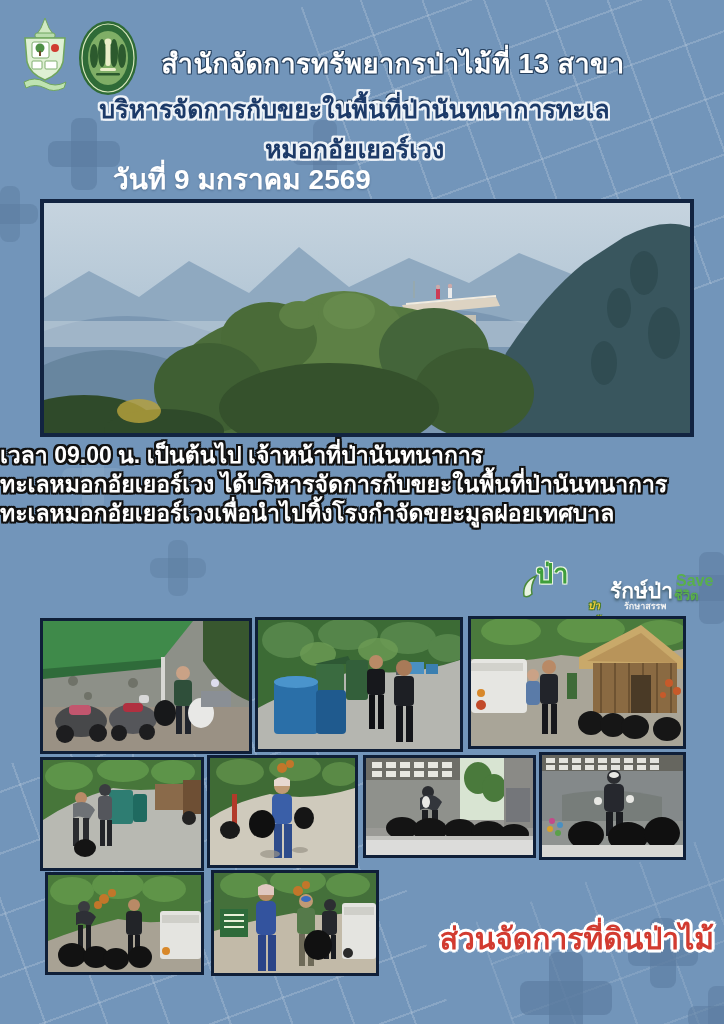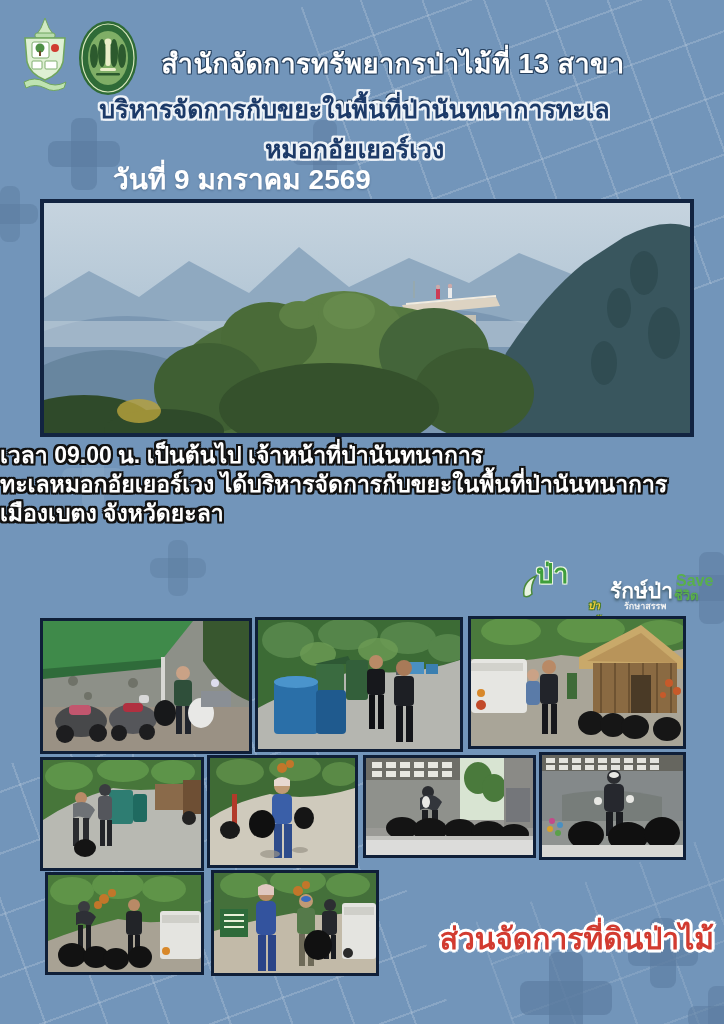--- a/index.html
+++ b/index.html
@@ -168,21 +168,21 @@
         <ellipse cx="40" cy="220" rx="70" ry="28"></ellipse>
           <ellipse cx="120" cy="228" rx="60" ry="22"></ellipse>
       </g>
       <ellipse cx="95" cy="208" rx="22" ry="12" fill="#b9a23c" opacity=".8"></ellipse>
     </svg>
   </figure>
 
   <div class="desc">
     <div>เวลา 09.00 น. เป็นต้นไป เจ้าหน้าที่ป่านันทนาการ</div>
     <div>ทะเลหมอกอัยเยอร์เวง ได้บริหารจัดการกับขยะในพื้นที่ป่านันทนาการ</div>
-    <div>เมืองเบตง จังหวัดยะลา</div>
+    <div>ทะเลหมอกอัยเยอร์เวงเพื่อนำไปทิ้งโรงกำจัดขยะมูลฝอยเทศบาล</div>
   </div>
 
   <div class="logo-recforest">
     <svg class="lr-swoosh" width="34" height="30" viewBox="0 0 34 30">
       <path d="M4 26 Q2 12 16 6 Q10 16 12 24 Q8 28 4 26 Z" fill="#e8f4e0" stroke="#4a8a3c" stroke-width="1.5"></path>
     </svg>
     <span class="lr-big">ป่า</span>
     <span class="lr-mid">นันทนาการ</span>
     <span class="lr-tag">ป่าสร้างสุข</span>
   </div>

